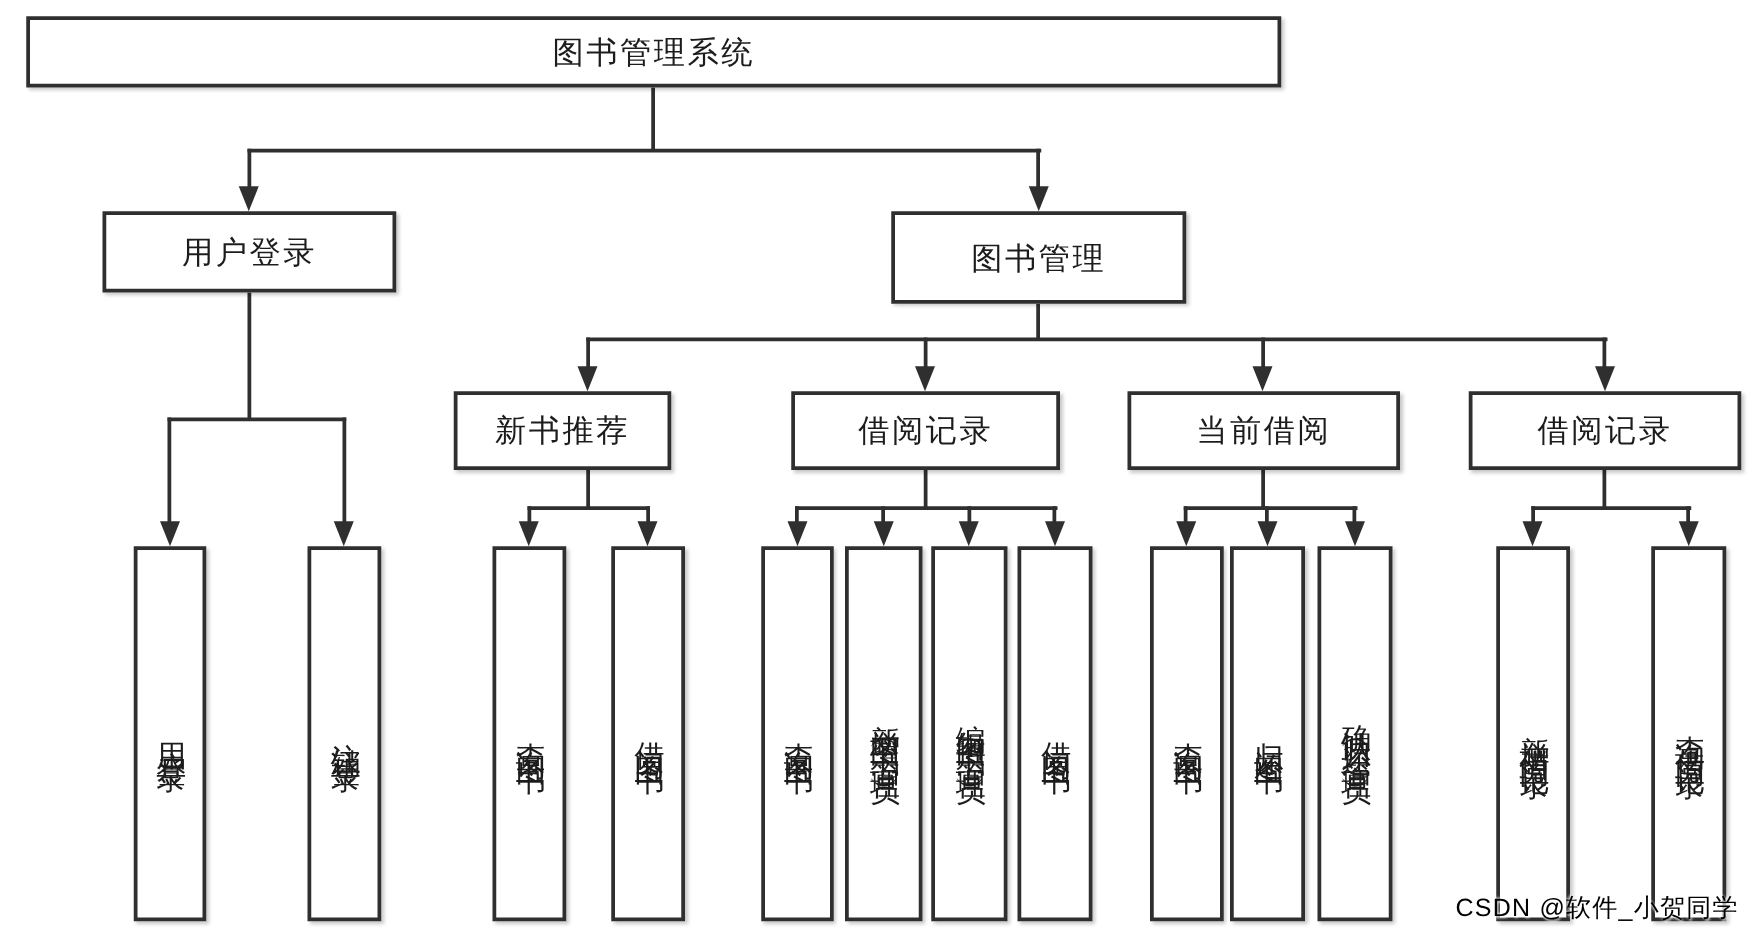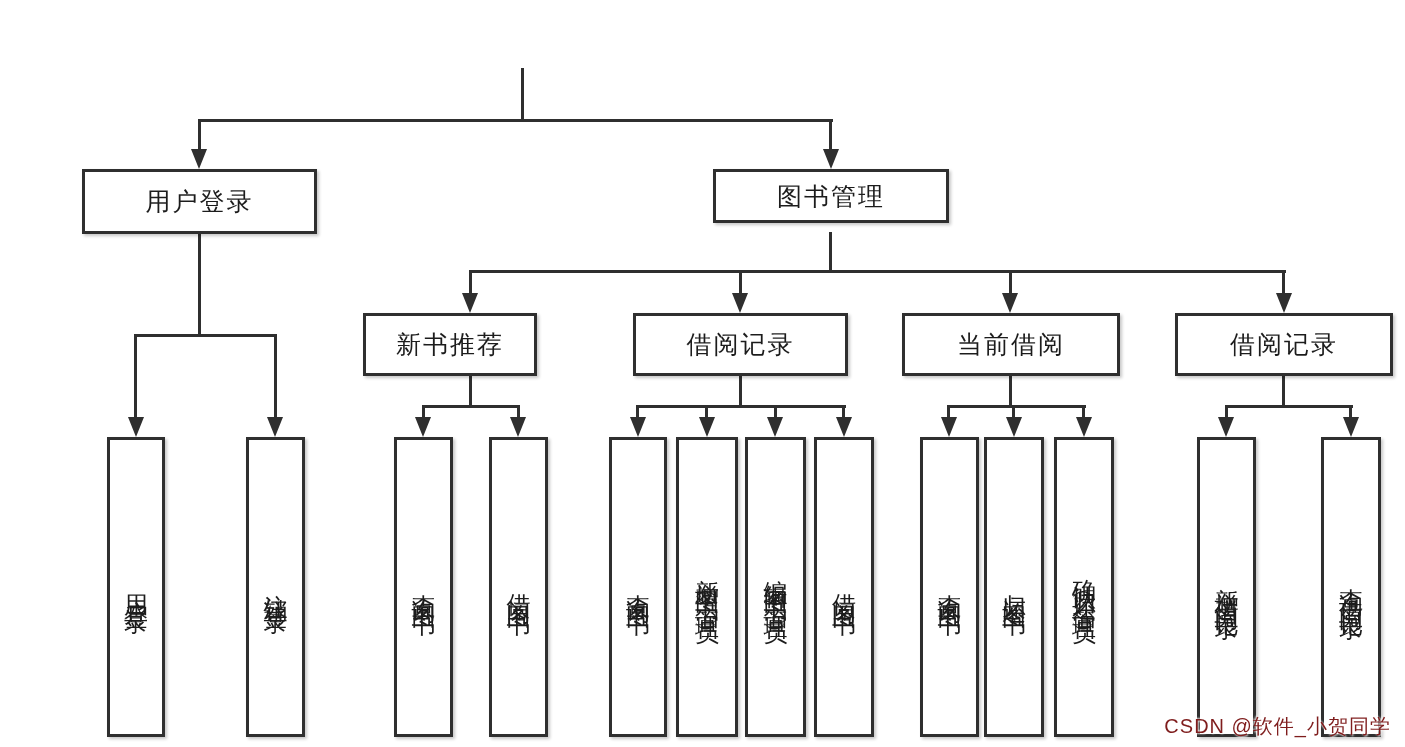--- a/index.html
+++ b/index.html
@@ -53,21 +53,21 @@
     border-left: 8px solid transparent;
     border-right: 8px solid transparent;
     border-top: 20px solid #2f2f2f;
     z-index: 1;
   }
   .watermark {
     position: absolute;
     top: 713px;
     right: 14px;
     font-size: 20px;
-    color: #7f1d1d;
+    color: #000000;
     letter-spacing: 1px;
     text-shadow: 1px 1px 2px rgba(255,255,255,0.95), -1px -1px 2px rgba(255,255,255,0.95);
     z-index: 5;
     white-space: nowrap;
   }
 </style>
 </head>
 <body>
 
 <div class="canvas">
@@ -125,23 +125,24 @@
   <div class="arrow" style="left:1006px;top:417px"></div>
   <div class="arrow" style="left:1076px;top:417px"></div>
 
   <div class="vline" style="left:1282px;top:374px;height:33px"></div>
   <div class="hline" style="left:1225px;top:405px;width:128px"></div>
   <div class="vline" style="left:1225px;top:405px;height:14px"></div>
   <div class="vline" style="left:1349px;top:405px;height:14px"></div>
   <div class="arrow" style="left:1218px;top:417px"></div>
   <div class="arrow" style="left:1343px;top:417px"></div>
 
+  <div class="box" style="left:21px;top:13px;width:1004px;height:57px">图书管理系统</div>
 
   <div class="box" style="left:82px;top:169px;width:235px;height:65px">用户登录</div>
-  <div class="box" style="left:713px;top:169px;width:236px;height:54px">图书管理</div>
+  <div class="box" style="left:713px;top:169px;width:236px;height:74px">图书管理</div>
 
   <div class="box" style="left:363px;top:313px;width:174px;height:63px">新书推荐</div>
   <div class="box" style="left:633px;top:313px;width:215px;height:63px">借阅记录</div>
   <div class="box" style="left:902px;top:313px;width:218px;height:63px">当前借阅</div>
   <div class="box" style="left:1175px;top:313px;width:218px;height:63px">借阅记录</div>
 
   <div class="box leaf" style="left:107px;width:58px">用户登录</div>
   <div class="box leaf" style="left:246px;width:59px">注销登录</div>
 
   <div class="box leaf" style="left:394px;width:59px">查询图书</div>

